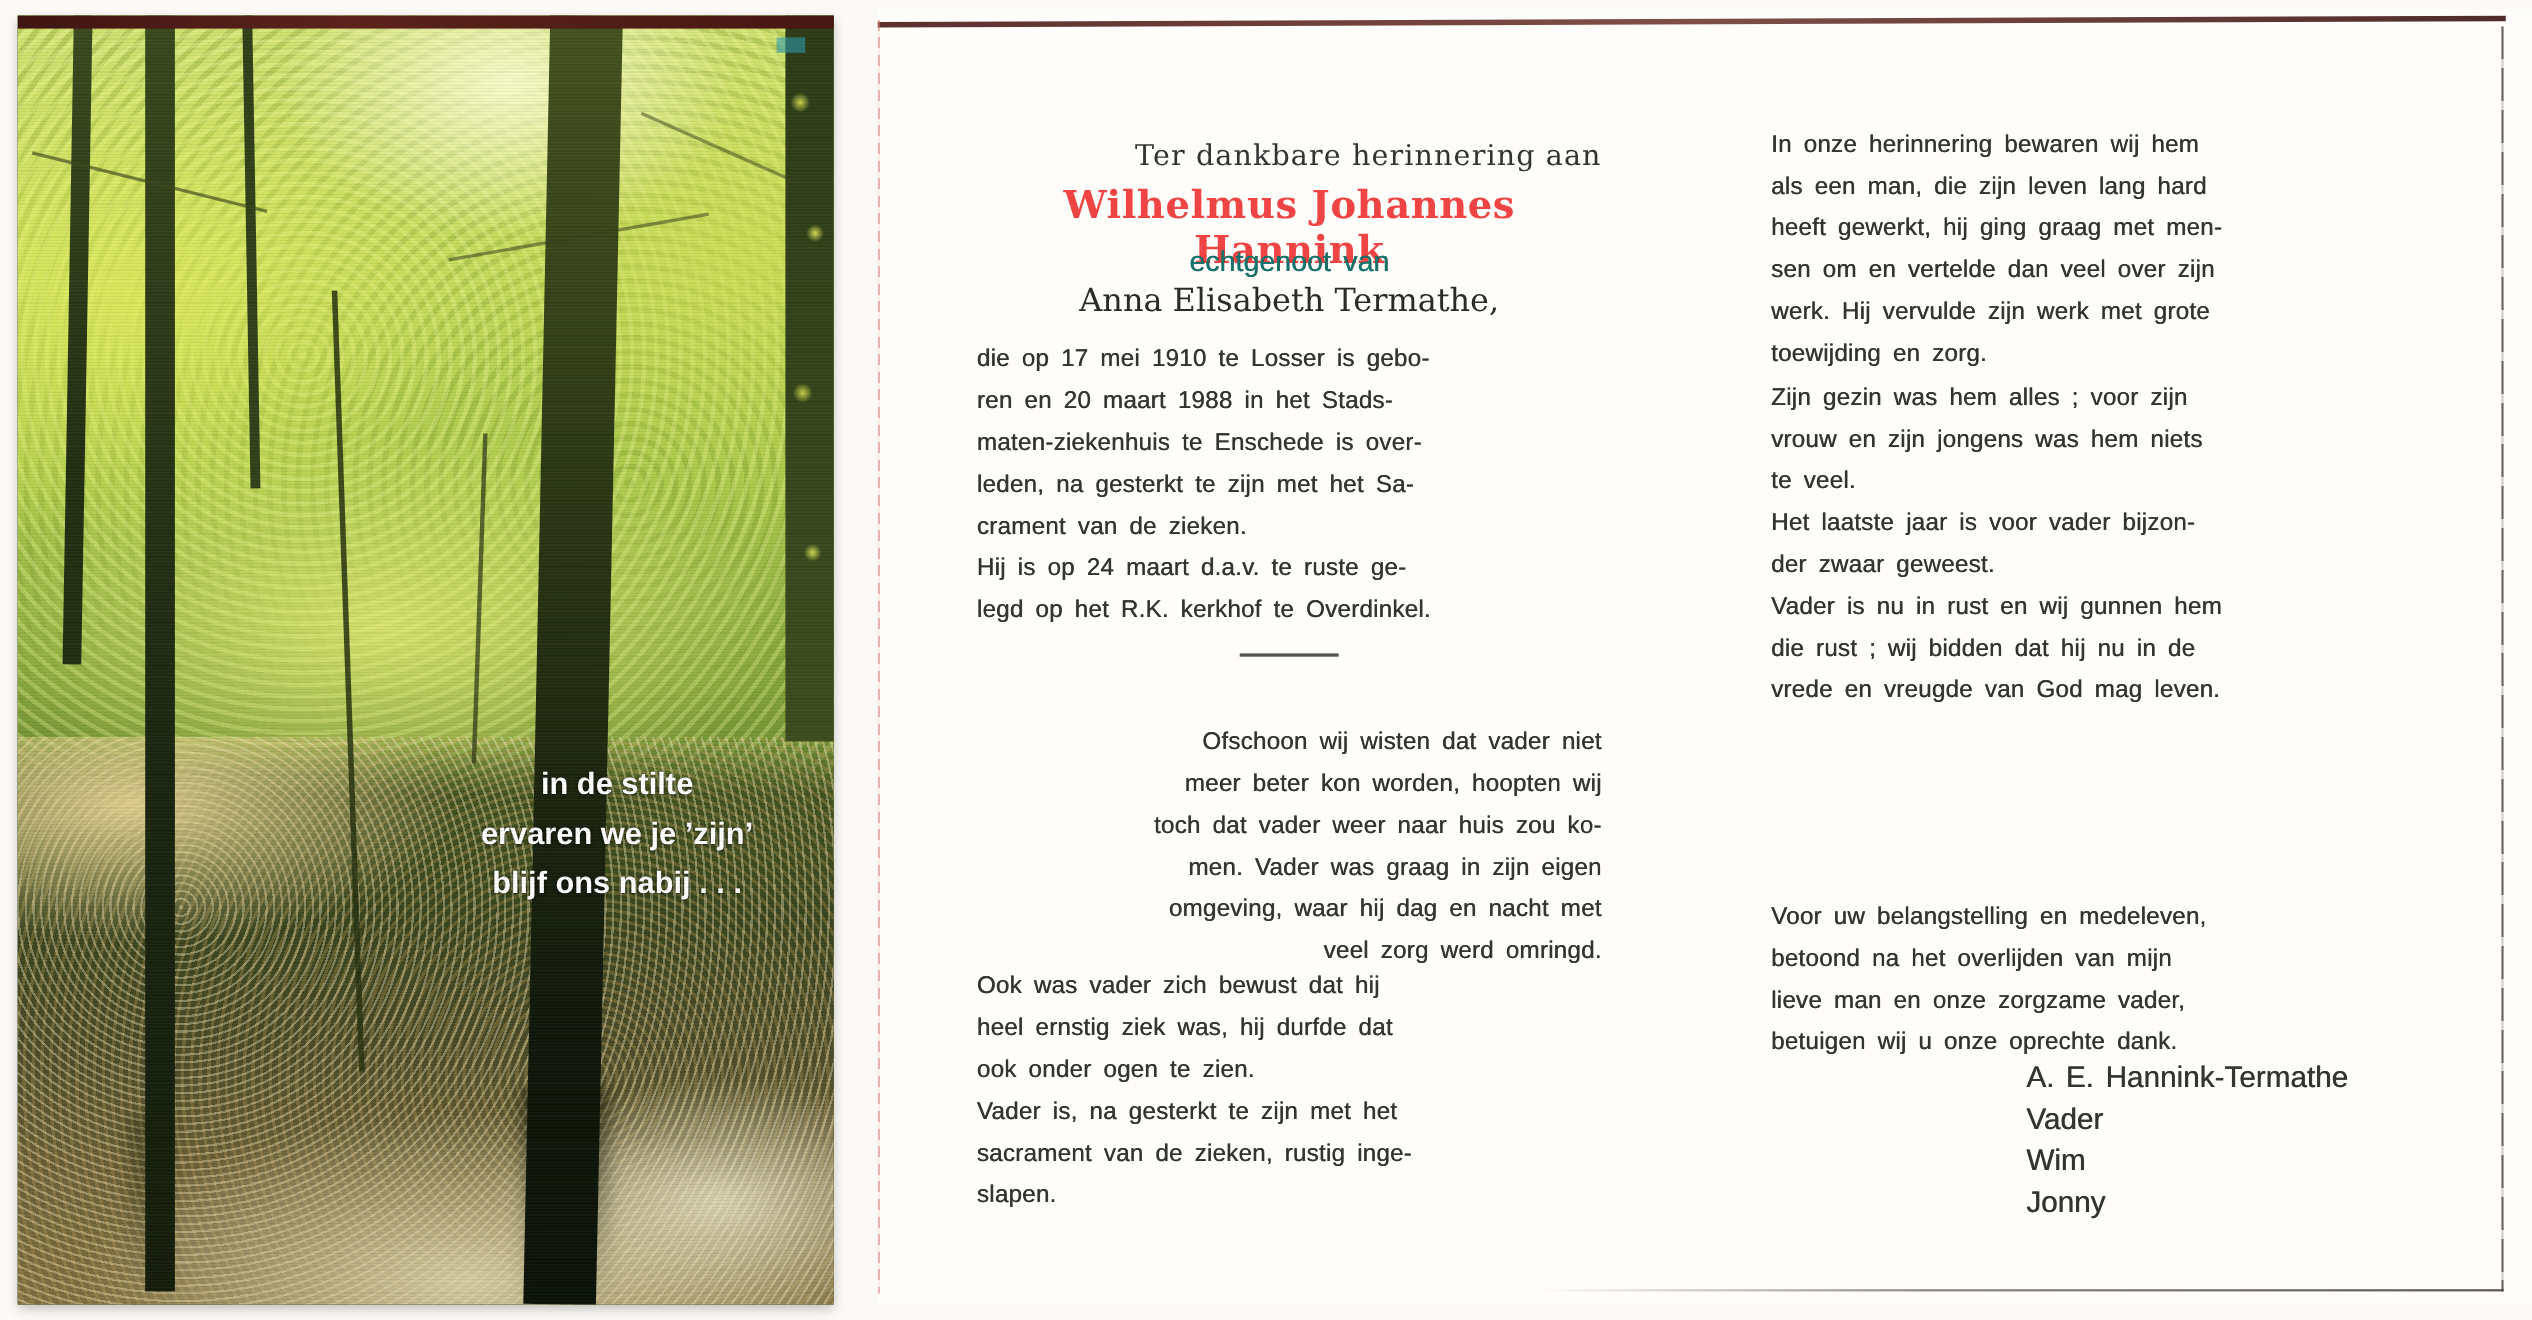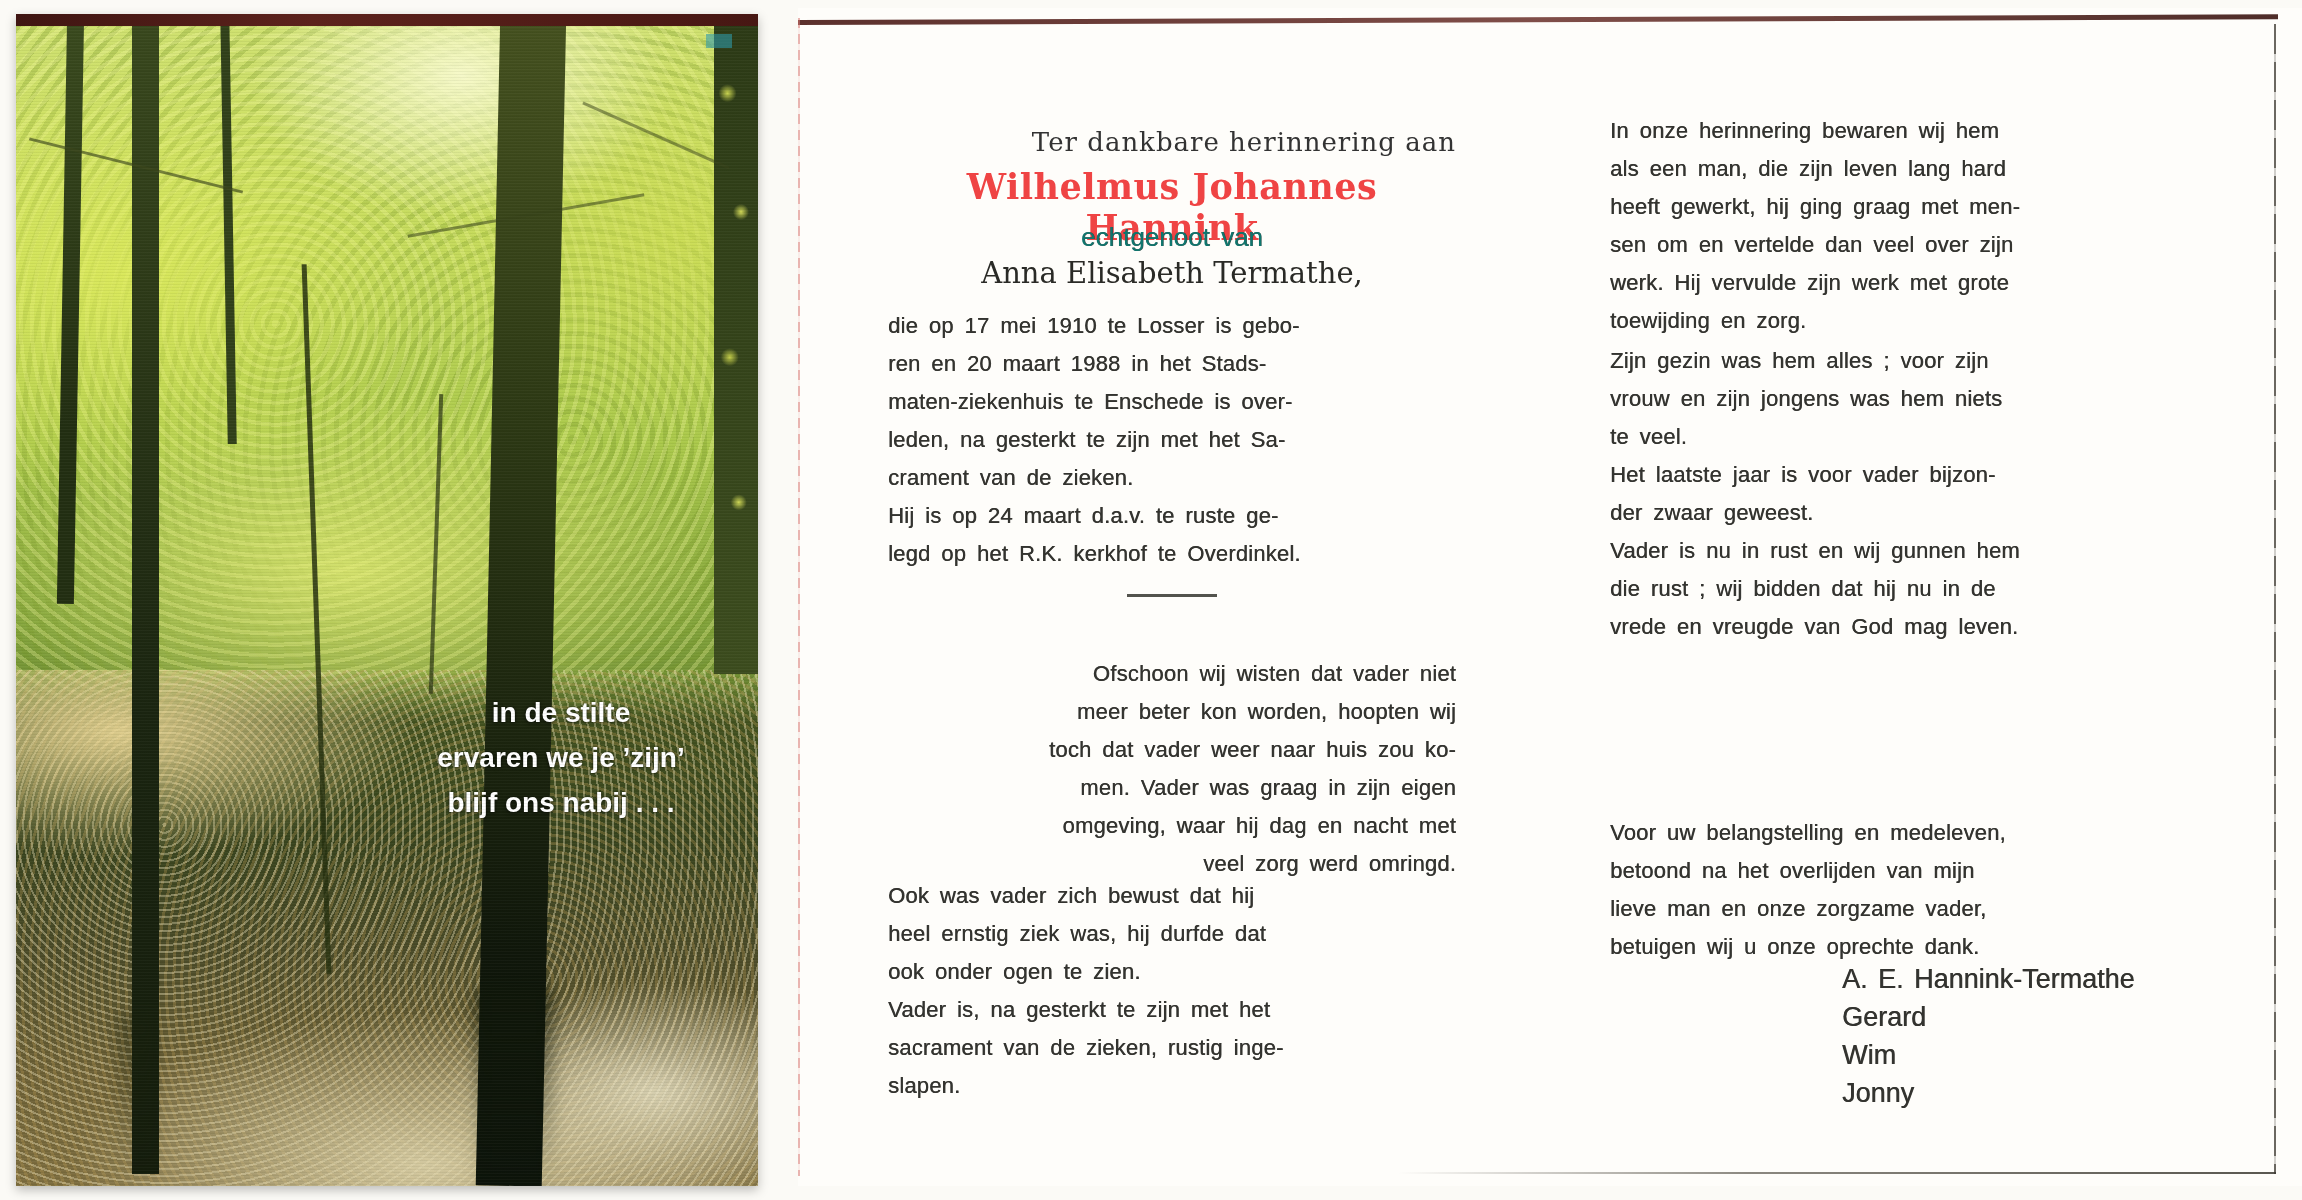--- a/index.html
+++ b/index.html
@@ -225,21 +225,21 @@
 der zwaar geweest.
 Vader is nu in rust en wij gunnen hem
 die rust ; wij bidden dat hij nu in de
 vrede en vreugde van God mag leven.</div>
       <div class="para p-thanks">Voor uw belangstelling en medeleven,
 betoond na het overlijden van mijn
 lieve man en onze zorgzame vader,
 betuigen wij u onze oprechte dank.</div>
       <div class="signatures">
         <div>A. E. Hannink-Termathe</div>
-        <div>Gerard</div>
+        <div>Vader</div>
         <div>Wim</div>
         <div>Jonny</div>
       </div>
     </div>
 
     <div class="fold-line"></div>
     <div class="bottom-line"></div>
   </section>
 
 </div>

